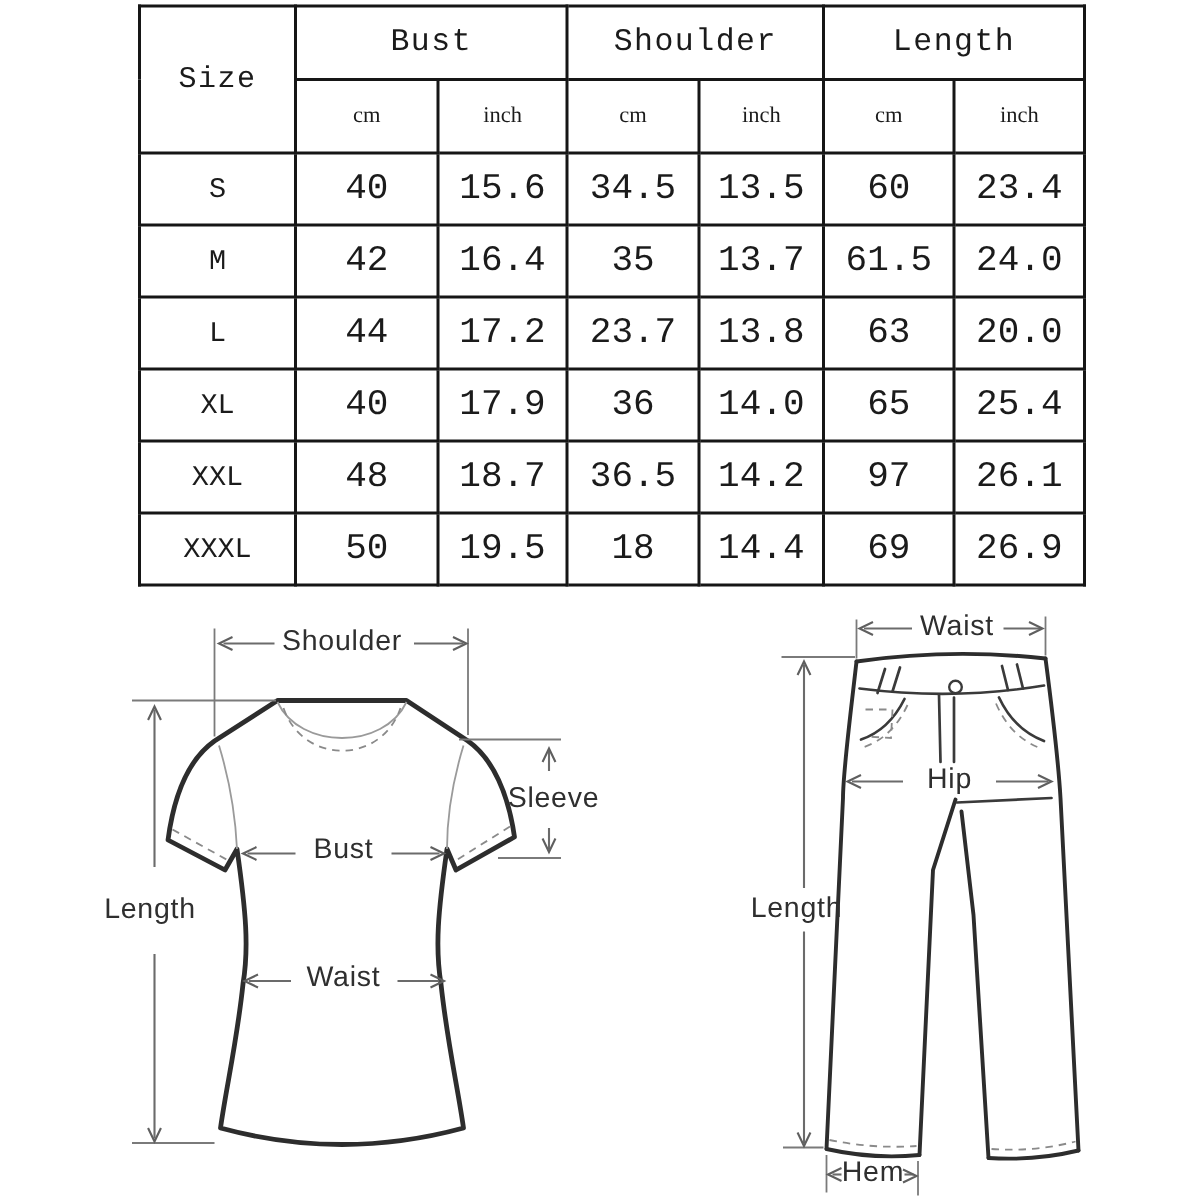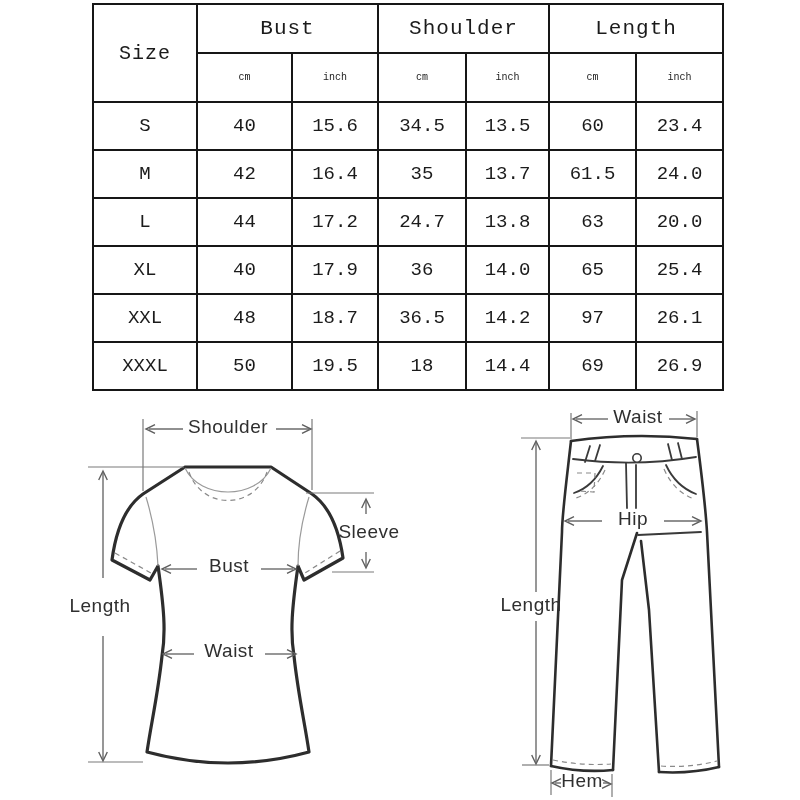--- a/index.html
+++ b/index.html
@@ -10,23 +10,23 @@
         table-layout:fixed;background:#ffffff;color:#1b1b1b;
         font-family:"Liberation Mono","DejaVu Sans Mono",monospace;}
   table.size-chart th, table.size-chart td{
         border:2px solid #161616;text-align:center;vertical-align:middle;
         font-weight:400;padding:0;overflow:hidden;}
   tr.group-row{height:49px;}
   tr.unit-row{height:49px;}
   tr.data-row{height:48px;}
   th.size-head{font-size:20px;letter-spacing:1px;}
   th.group-head{font-size:21px;letter-spacing:1px;}
-  th.unit-head{font-size:10px;}
+  th.unit-head{font-size:15px;font-family:Liberation Serif, serif;}
   td.size-cell{font-size:19px;}
-  td.value-cell{font-size:19px;}
+  td.value-cell{font-size:24px;}
   
   svg.diagrams{position:absolute;left:0;top:0;width:800px;height:800px;}
   .garment{fill:#ffffff;stroke:#2d2d2d;stroke-width:3.2;stroke-linejoin:round;stroke-linecap:round;}
   .garment-line{fill:none;stroke:#2d2d2d;stroke-width:2.6;stroke-linejoin:round;stroke-linecap:round;}
   .garment-mid{fill:none;stroke:#3a3a3a;stroke-width:1.8;stroke-linecap:round;}
   .thin{fill:none;stroke:#9a9a9a;stroke-width:1.2;}
   .dashed{fill:none;stroke:#8a8a8a;stroke-width:1.2;stroke-dasharray:5 4;}
   .measure{fill:none;stroke:#6b6b6b;stroke-width:1.4;}
   .ext{fill:none;stroke:#7a7a7a;stroke-width:1.2;}
   .ah{fill:none;stroke:#5f5f5f;stroke-width:1.4;stroke-linejoin:miter;}
@@ -81,21 +81,21 @@
         <td class="value-cell">16.4</td>
         <td class="value-cell">35</td>
         <td class="value-cell">13.7</td>
         <td class="value-cell">61.5</td>
         <td class="value-cell">24.0</td>
       </tr>
       <tr class="data-row">
         <td class="size-cell">L</td>
         <td class="value-cell">44</td>
         <td class="value-cell">17.2</td>
-        <td class="value-cell">24.7</td>
+        <td class="value-cell">23.7</td>
         <td class="value-cell">13.8</td>
         <td class="value-cell">63</td>
         <td class="value-cell">20.0</td>
       </tr>
       <tr class="data-row">
         <td class="size-cell">XL</td>
         <td class="value-cell">40</td>
         <td class="value-cell">17.9</td>
         <td class="value-cell">36</td>
         <td class="value-cell">14.0</td>

